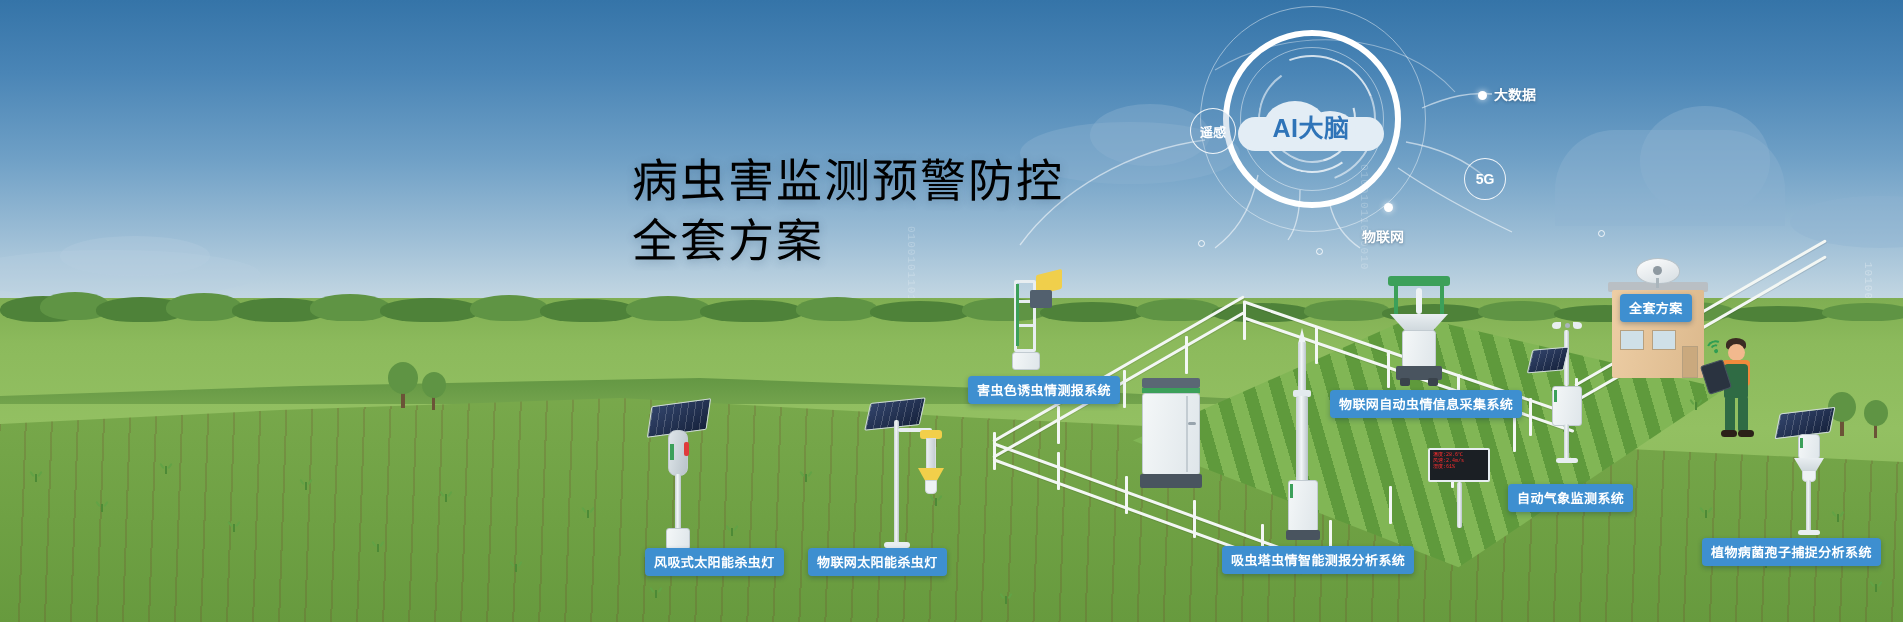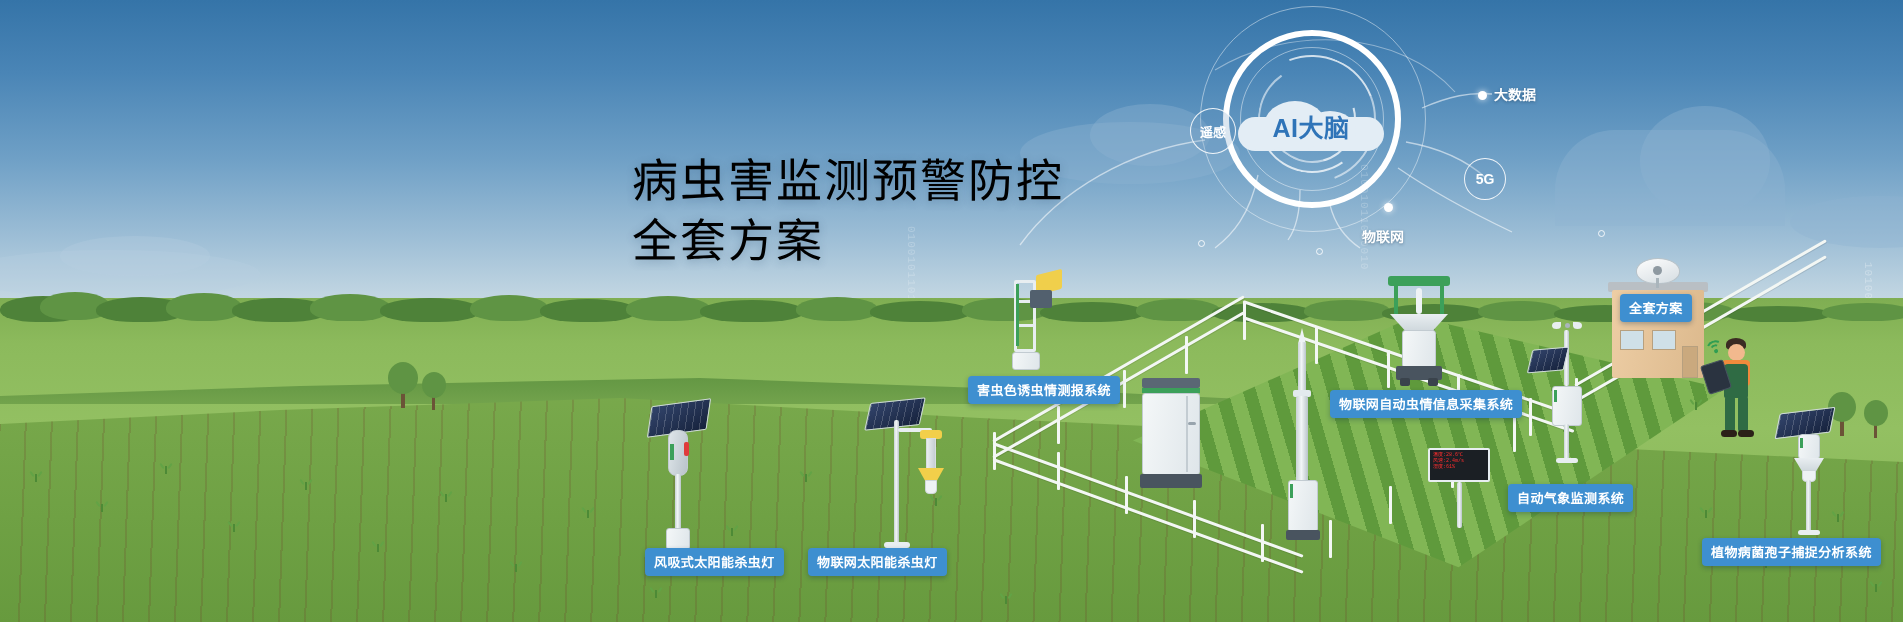--- a/index.html
+++ b/index.html
@@ -431,20 +431,21 @@
 
   <div class="dev" style="left:1278px;top:328px;width:50px;height:218px;">
     <div style="position:absolute;left:20px;top:0;width:8px;height:16px;background:#eef3f6;clip-path:polygon(50% 0,100% 100%,0 100%);"></div>
     <div class="pole" style="left:20px;top:14px;width:8px;height:50px;"></div>
     <div style="position:absolute;left:15px;top:62px;width:18px;height:7px;background:#e3eaee;border-radius:2px;"></div>
     <div class="pole" style="left:18px;top:68px;width:12px;height:86px;"></div>
     <div class="cab" style="left:10px;top:152px;width:30px;height:52px;"></div>
     <div class="greenstripe" style="left:12px;top:156px;width:3px;height:14px;"></div>
     <div class="cap" style="left:8px;top:202px;width:34px;height:10px;background:#49545f;"></div>
   </div>
+  <div class="badge" style="left:1222px;top:546px;">吸虫塔虫情智能测报分析系统</div>
 
   <div class="dev" style="left:1428px;top:448px;width:66px;height:80px;">
     <div class="led" style="left:0;top:0;width:62px;height:34px;">
       <div class="row">温度:28.6℃</div>
       <div class="row">风速:2.4m/s</div>
       <div class="row">湿度:61%</div>
     </div>
     <div class="pole" style="left:29px;top:34px;width:5px;height:46px;"></div>
   </div>
 

